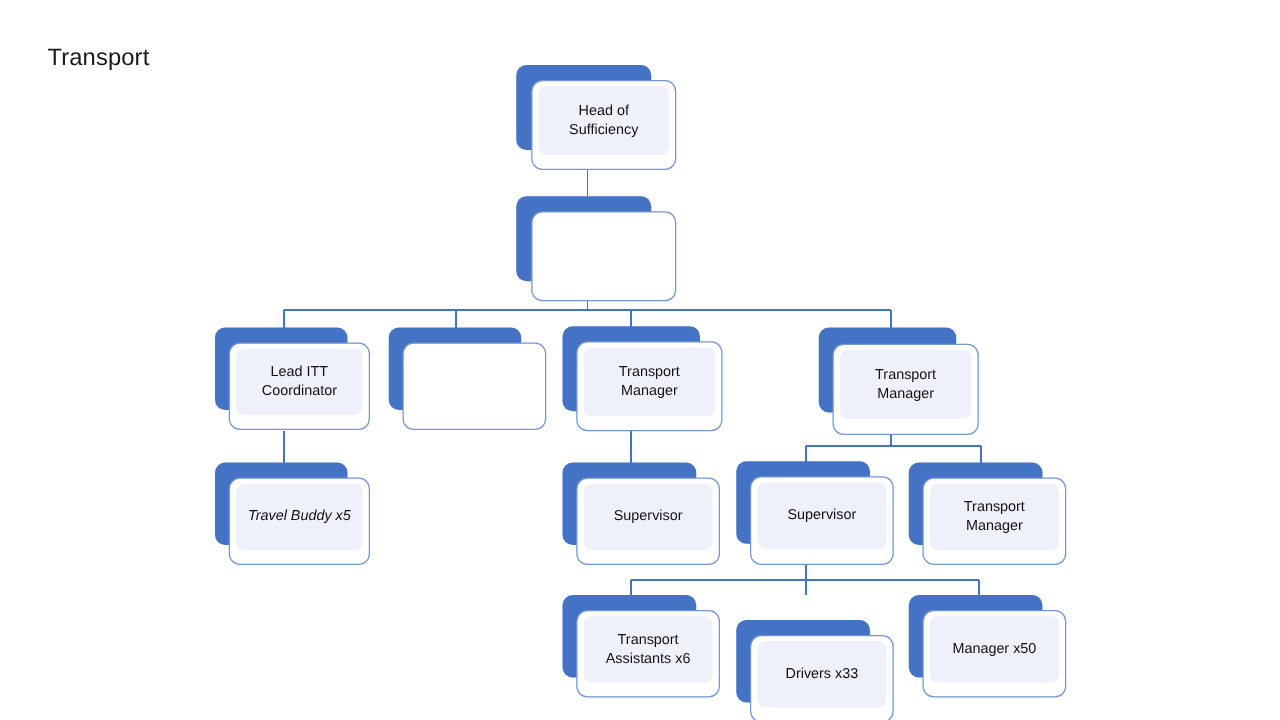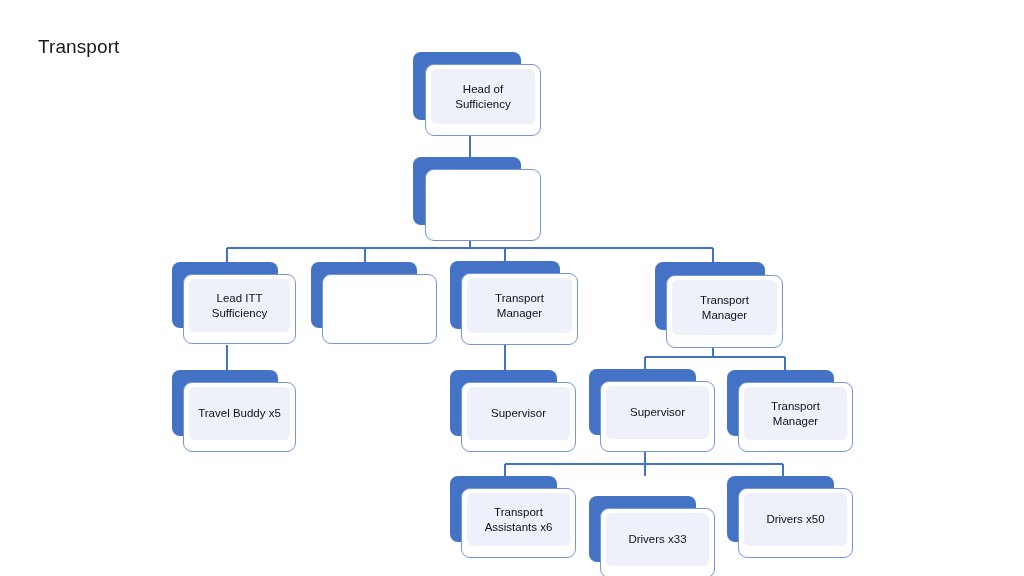--- a/index.html
+++ b/index.html
@@ -130,21 +130,21 @@
   <div class="node" style="left:413px; top:157px; width:128px; height:84px;">
     <div class="shadow-rect" style="width:108px; height:68px;"></div>
     <div class="outline-rect" style="left:12px; top:12px; width:116px; height:72px;"></div>
   </div>
 
   <div class="node" style="left:172px; top:262px; width:124px; height:82px;">
     <div class="shadow-rect" style="width:106px; height:66px;"></div>
     <div class="outline-rect" style="left:11px; top:12px; width:113px; height:70px;"></div>
     <div class="fill-rect" style="left:17px; top:17px; width:101px; height:53px;">
       <span class="label">Lead ITT
-Sufficiency</span>
+Coordinator</span>
     </div>
   </div>
 
   <div class="node" style="left:311px; top:262px; width:126px; height:82px;">
     <div class="shadow-rect" style="width:106px; height:66px;"></div>
     <div class="outline-rect" style="left:11px; top:12px; width:115px; height:70px;"></div>
   </div>
 
   <div class="node" style="left:450px; top:261px; width:128px; height:84px;">
     <div class="shadow-rect" style="width:110px; height:68px;"></div>
@@ -155,21 +155,21 @@
   </div>
 
   <div class="node" style="left:655px; top:262px; width:128px; height:86px;">
     <div class="shadow-rect" style="width:110px; height:68px;"></div>
     <div class="outline-rect" style="left:11px; top:13px; width:117px; height:73px;"></div>
     <div class="fill-rect" style="left:17px; top:18px; width:105px; height:55px;">
       <span class="label">Transport Manager</span>
     </div>
   </div>
 
-  <div class="node" style="left:172px; top:370px; width:144px; height:82px;">
+  <div class="node" style="left:172px; top:370px; width:144px; height:82px;font-style:italic;">
     <div class="shadow-rect" style="width:106px; height:66px;"></div>
     <div class="outline-rect" style="left:11px; top:12px; width:113px; height:70px;"></div>
     <div class="fill-rect" style="left:17px; top:17px; width:101px; height:53px;">
       <span class="label">Travel Buddy x5</span>
     </div>
   </div>
 
   <div class="node" style="left:450px; top:370px; width:126px; height:82px;">
     <div class="shadow-rect" style="width:107px; height:66px;"></div>
     <div class="outline-rect" style="left:11px; top:12px; width:115px; height:70px;"></div>
@@ -208,17 +208,17 @@
     <div class="outline-rect" style="left:11px; top:12px; width:115px; height:70px;"></div>
     <div class="fill-rect" style="left:17px; top:17px; width:103px; height:53px;">
       <span class="label">Drivers x33</span>
     </div>
   </div>
 
   <div class="node" style="left:727px; top:476px; width:126px; height:82px;">
     <div class="shadow-rect" style="width:107px; height:66px;"></div>
     <div class="outline-rect" style="left:11px; top:12px; width:115px; height:70px;"></div>
     <div class="fill-rect" style="left:17px; top:17px; width:103px; height:53px;">
-      <span class="label">Drivers x50</span>
+      <span class="label">Manager x50</span>
     </div>
   </div>
 
 </div>
 
 </body></html>

